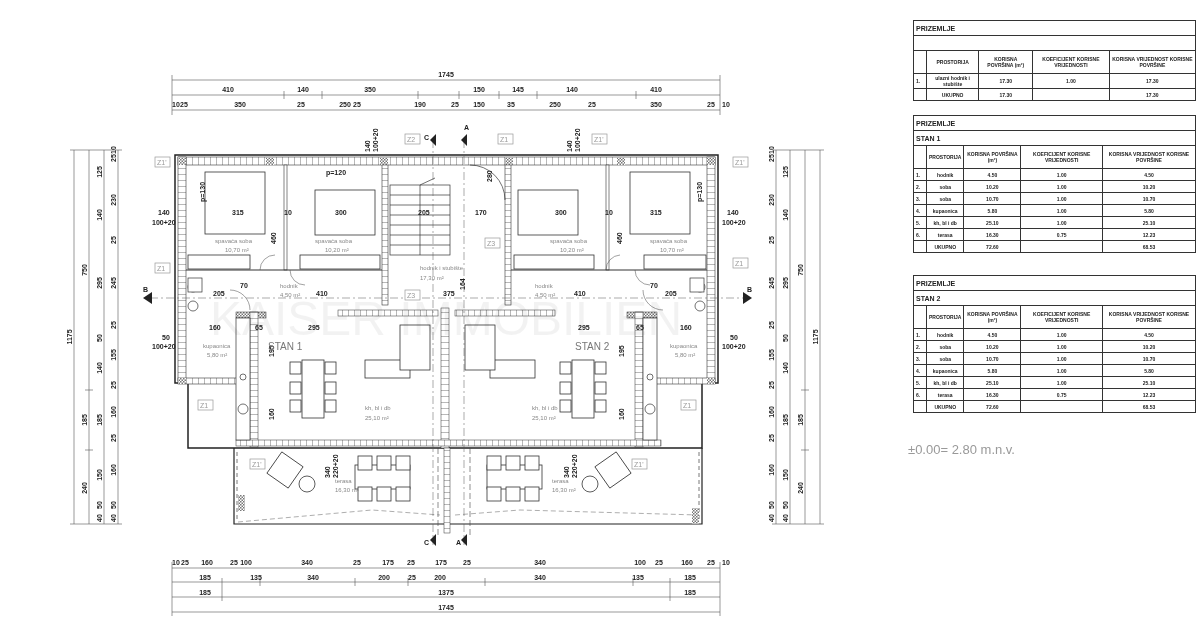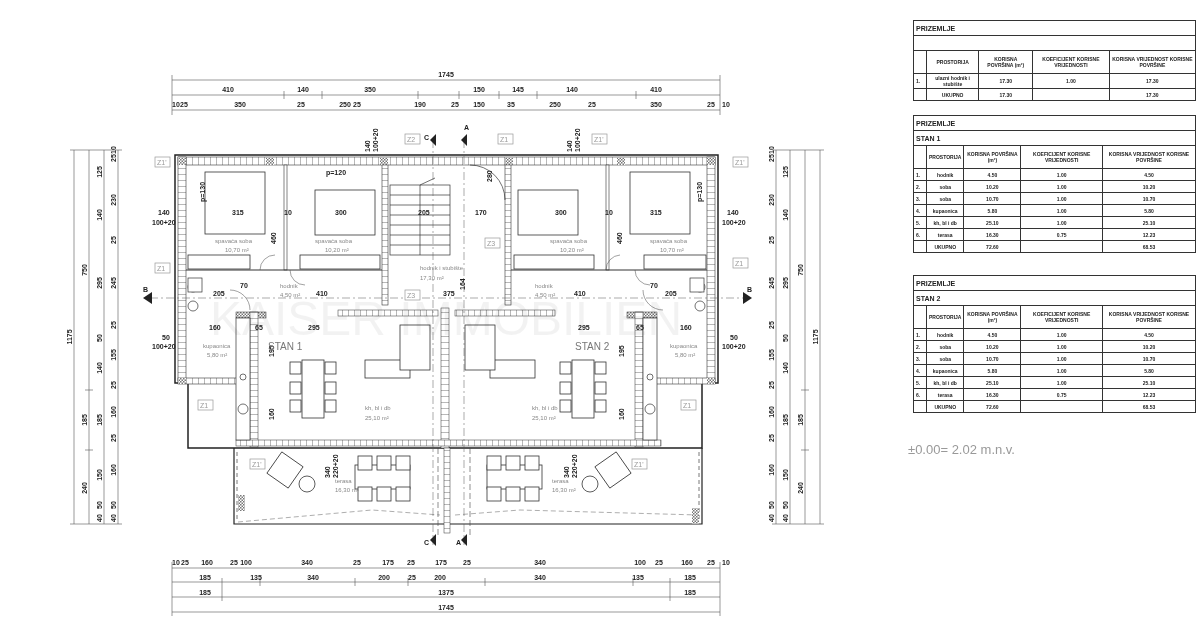--- a/index.html
+++ b/index.html
@@ -661,13 +661,13 @@
   <tr>
         <td class="num"></td>
         <td>UKUPNO</td>
         <td>72.60</td>
         <td></td>
         <td>68.53</td>
       </tr>
 </tbody>
   </table>
 
-<div id="level">±0.00= 2.02 m.n.v.</div>
+<div id="level">±0.00= 2.80 m.n.v.</div>
 
 </body></html>

